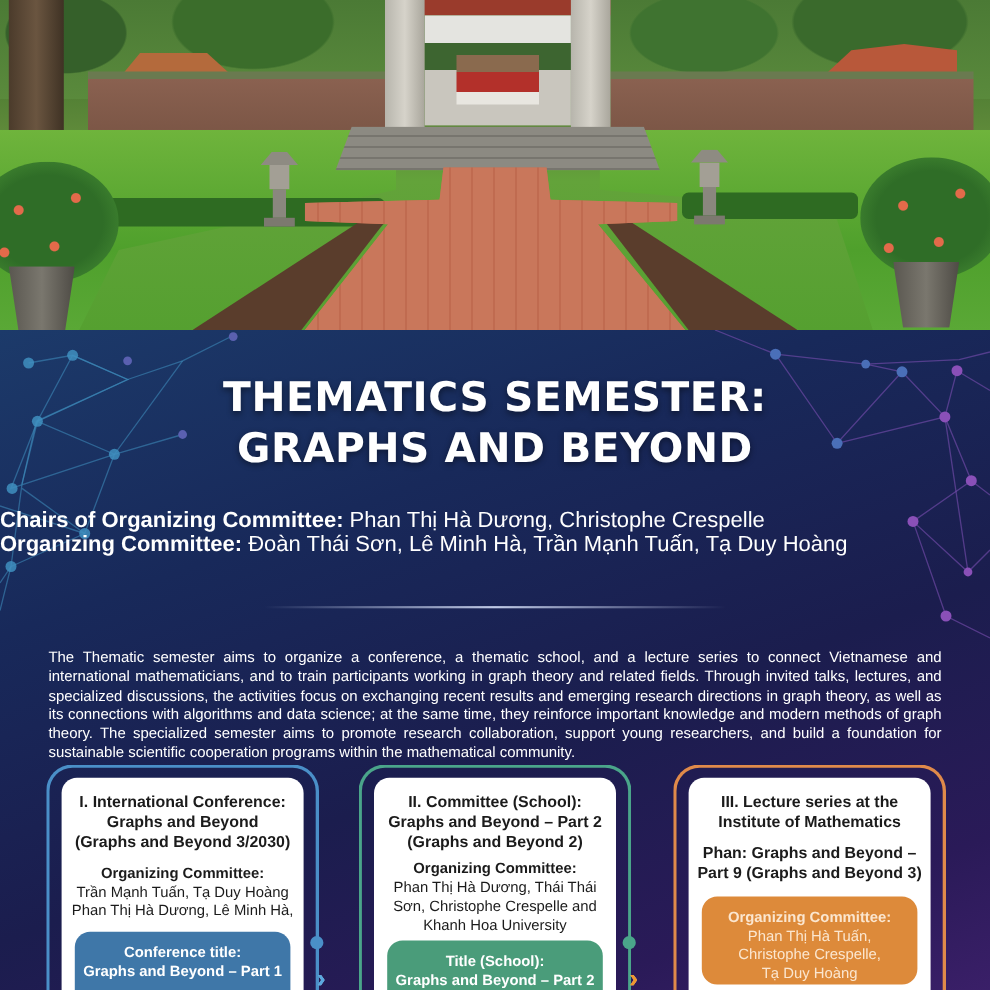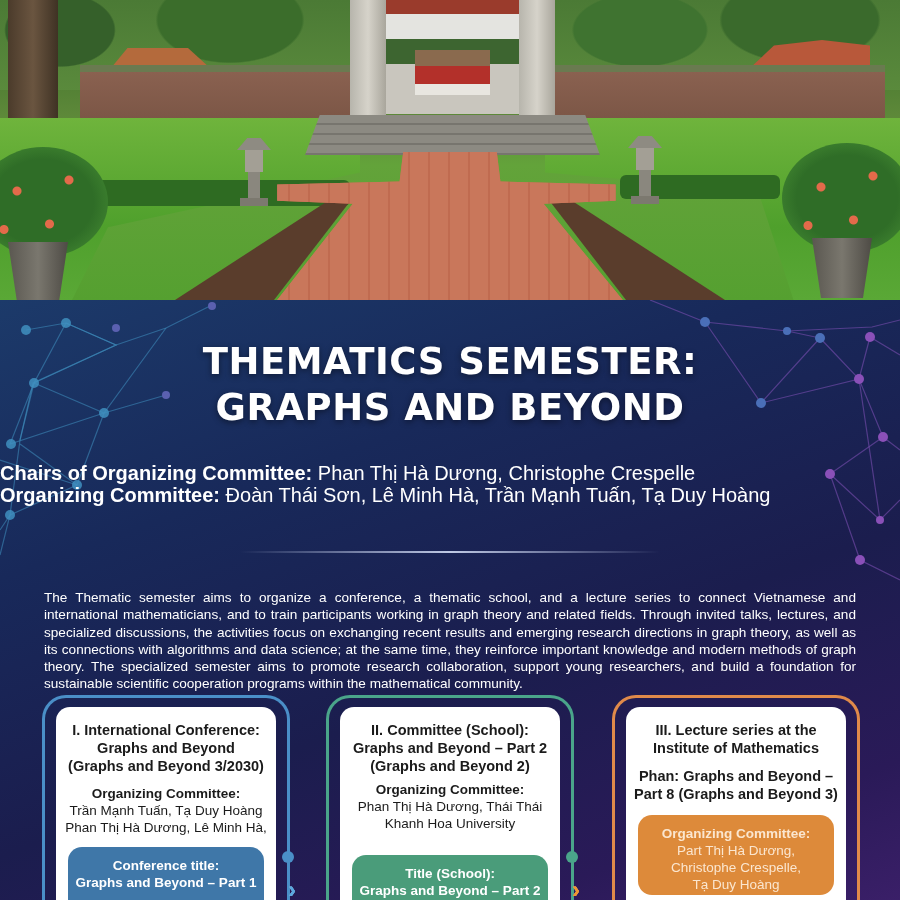--- a/index.html
+++ b/index.html
@@ -247,43 +247,44 @@
     <div class="dot"></div>
     <div class="card">
       <div class="h">
         <div>II. Committee (School):</div>
         <div>Graphs and Beyond – Part 2</div>
         <div>(Graphs and Beyond 2)</div>
       </div>
       <div class="sub" style="margin-top:6px">Organizing Committee:</div>
       <div class="names">
         <div>Phan Thị Hà Dương, Thái Thái</div>
+        <div>Sơn, Christophe Crespelle and</div>
         <div>Khanh Hoa University</div>
       </div>
       <div class="pill">
         <b>Title (School):</b>
         <b>Graphs and Beyond – Part 2</b>
       </div>
     </div>
   </div>
 
   <div class="track t3">
     <div class="frame"></div>
     <div class="card">
       <div class="h">
         <div>III. Lecture series at the</div>
         <div>Institute of Mathematics</div>
       </div>
       <div class="h" style="margin-top:10px">
         <div>Phan: Graphs and Beyond –</div>
-        <div>Part 8 (Graphs and Beyond 3)</div>
+        <div>Part 9 (Graphs and Beyond 3)</div>
       </div>
       <div class="pill">
         <b>Organizing Committee:</b>
-        <div>Part Thị Hà Dương,</div>
+        <div>Phan Thị Hà Tuấn,</div>
         <div>Christophe Crespelle,</div>
         <div>Tạ Duy Hoàng</div>
       </div>
     </div>
   </div>
 
   <div class="chev" style="left:288px;">
     <span style="color:#6f7fa8">›</span><span style="color:#7fb0c8">›</span><span style="color:#5aa8e0">›</span>
   </div>
   <div class="chev" style="left:572px;">

